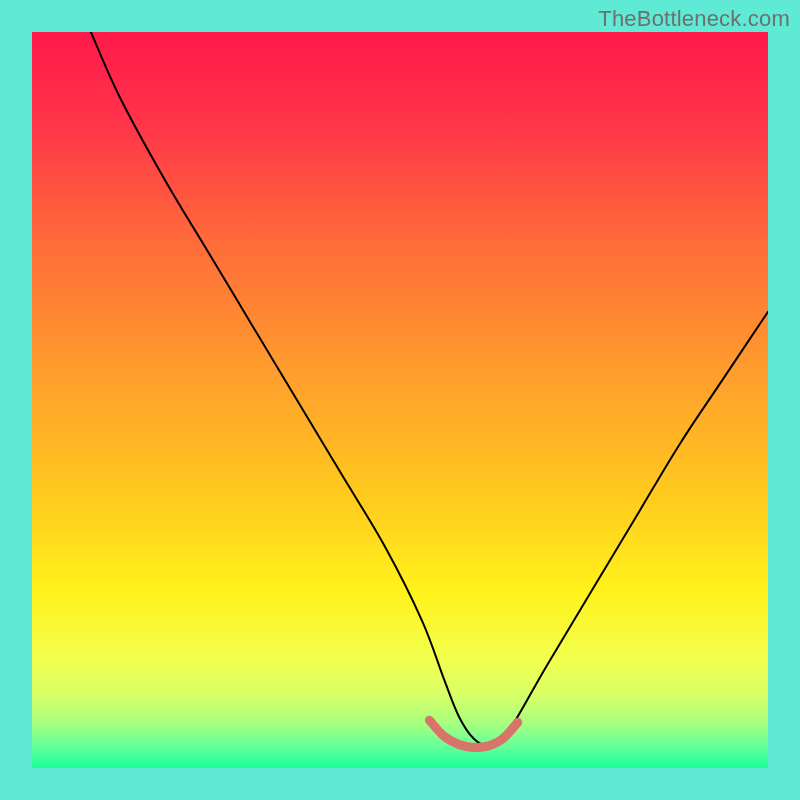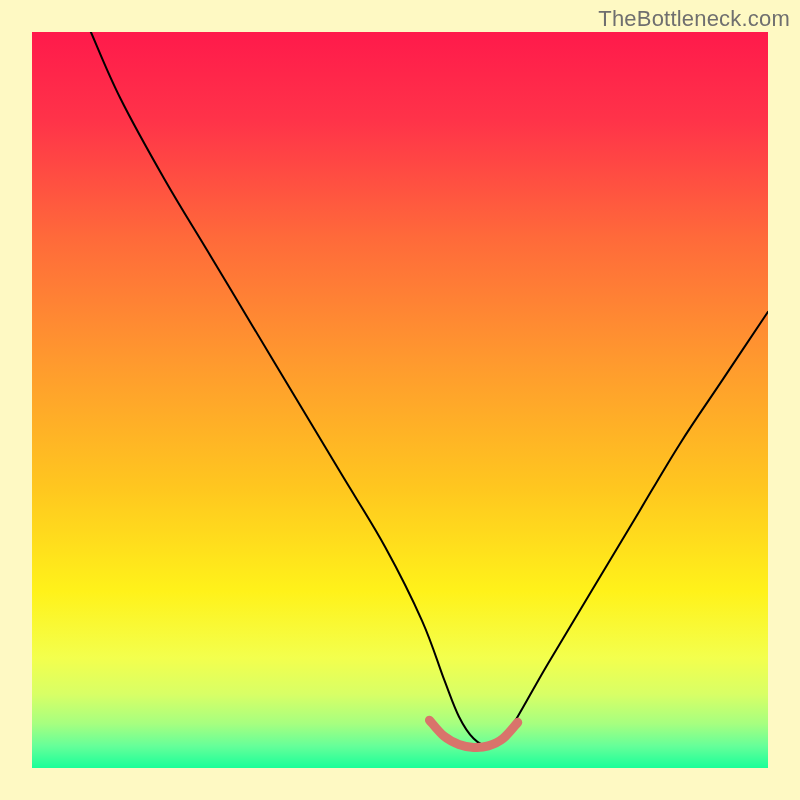--- a/index.html
+++ b/index.html
@@ -8,21 +8,21 @@
     width: 800px;
     height: 800px;
     overflow: hidden;
     background: #000;
     font-family: Arial, Helvetica, sans-serif;
   }
   .frame {
     position: relative;
     width: 800px;
     height: 800px;
-    background: #fef9c3;
+    background: #5eead4;
   }
   .plot-area {
     position: absolute;
     left: 32px;
     top: 32px;
     width: 736px;
     height: 736px;
     overflow: hidden;
   }
   .gradient-bg {

